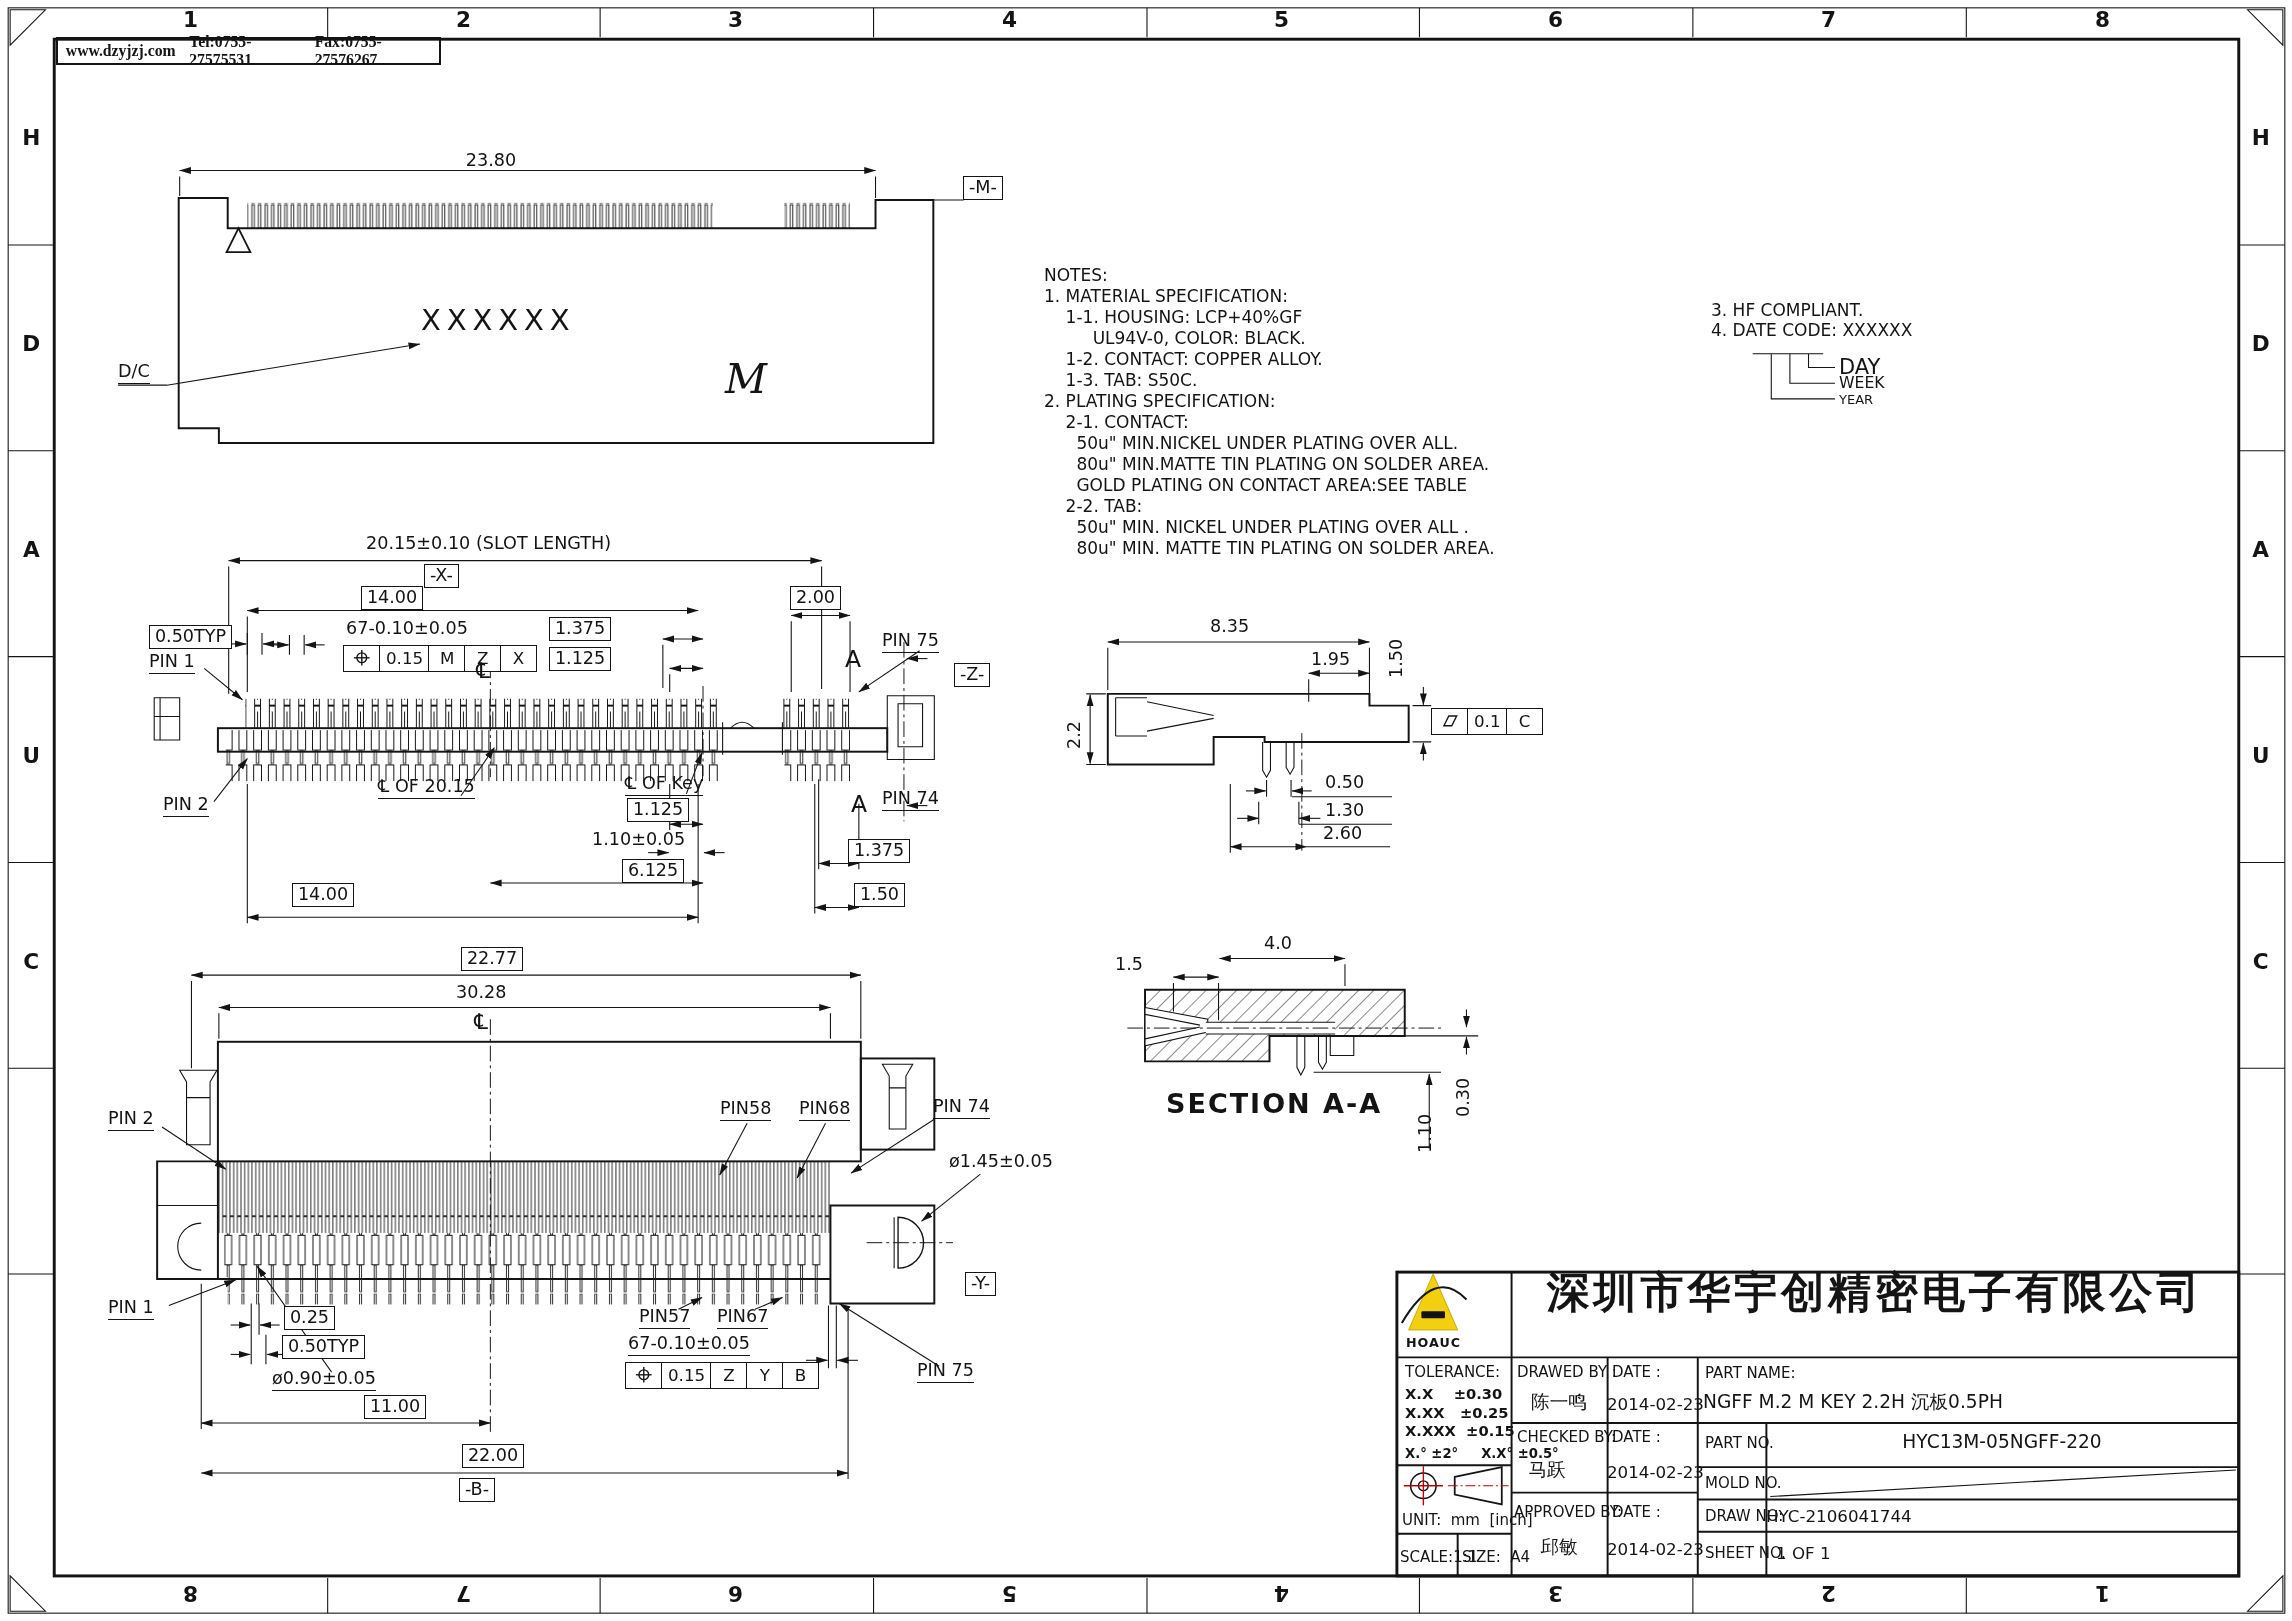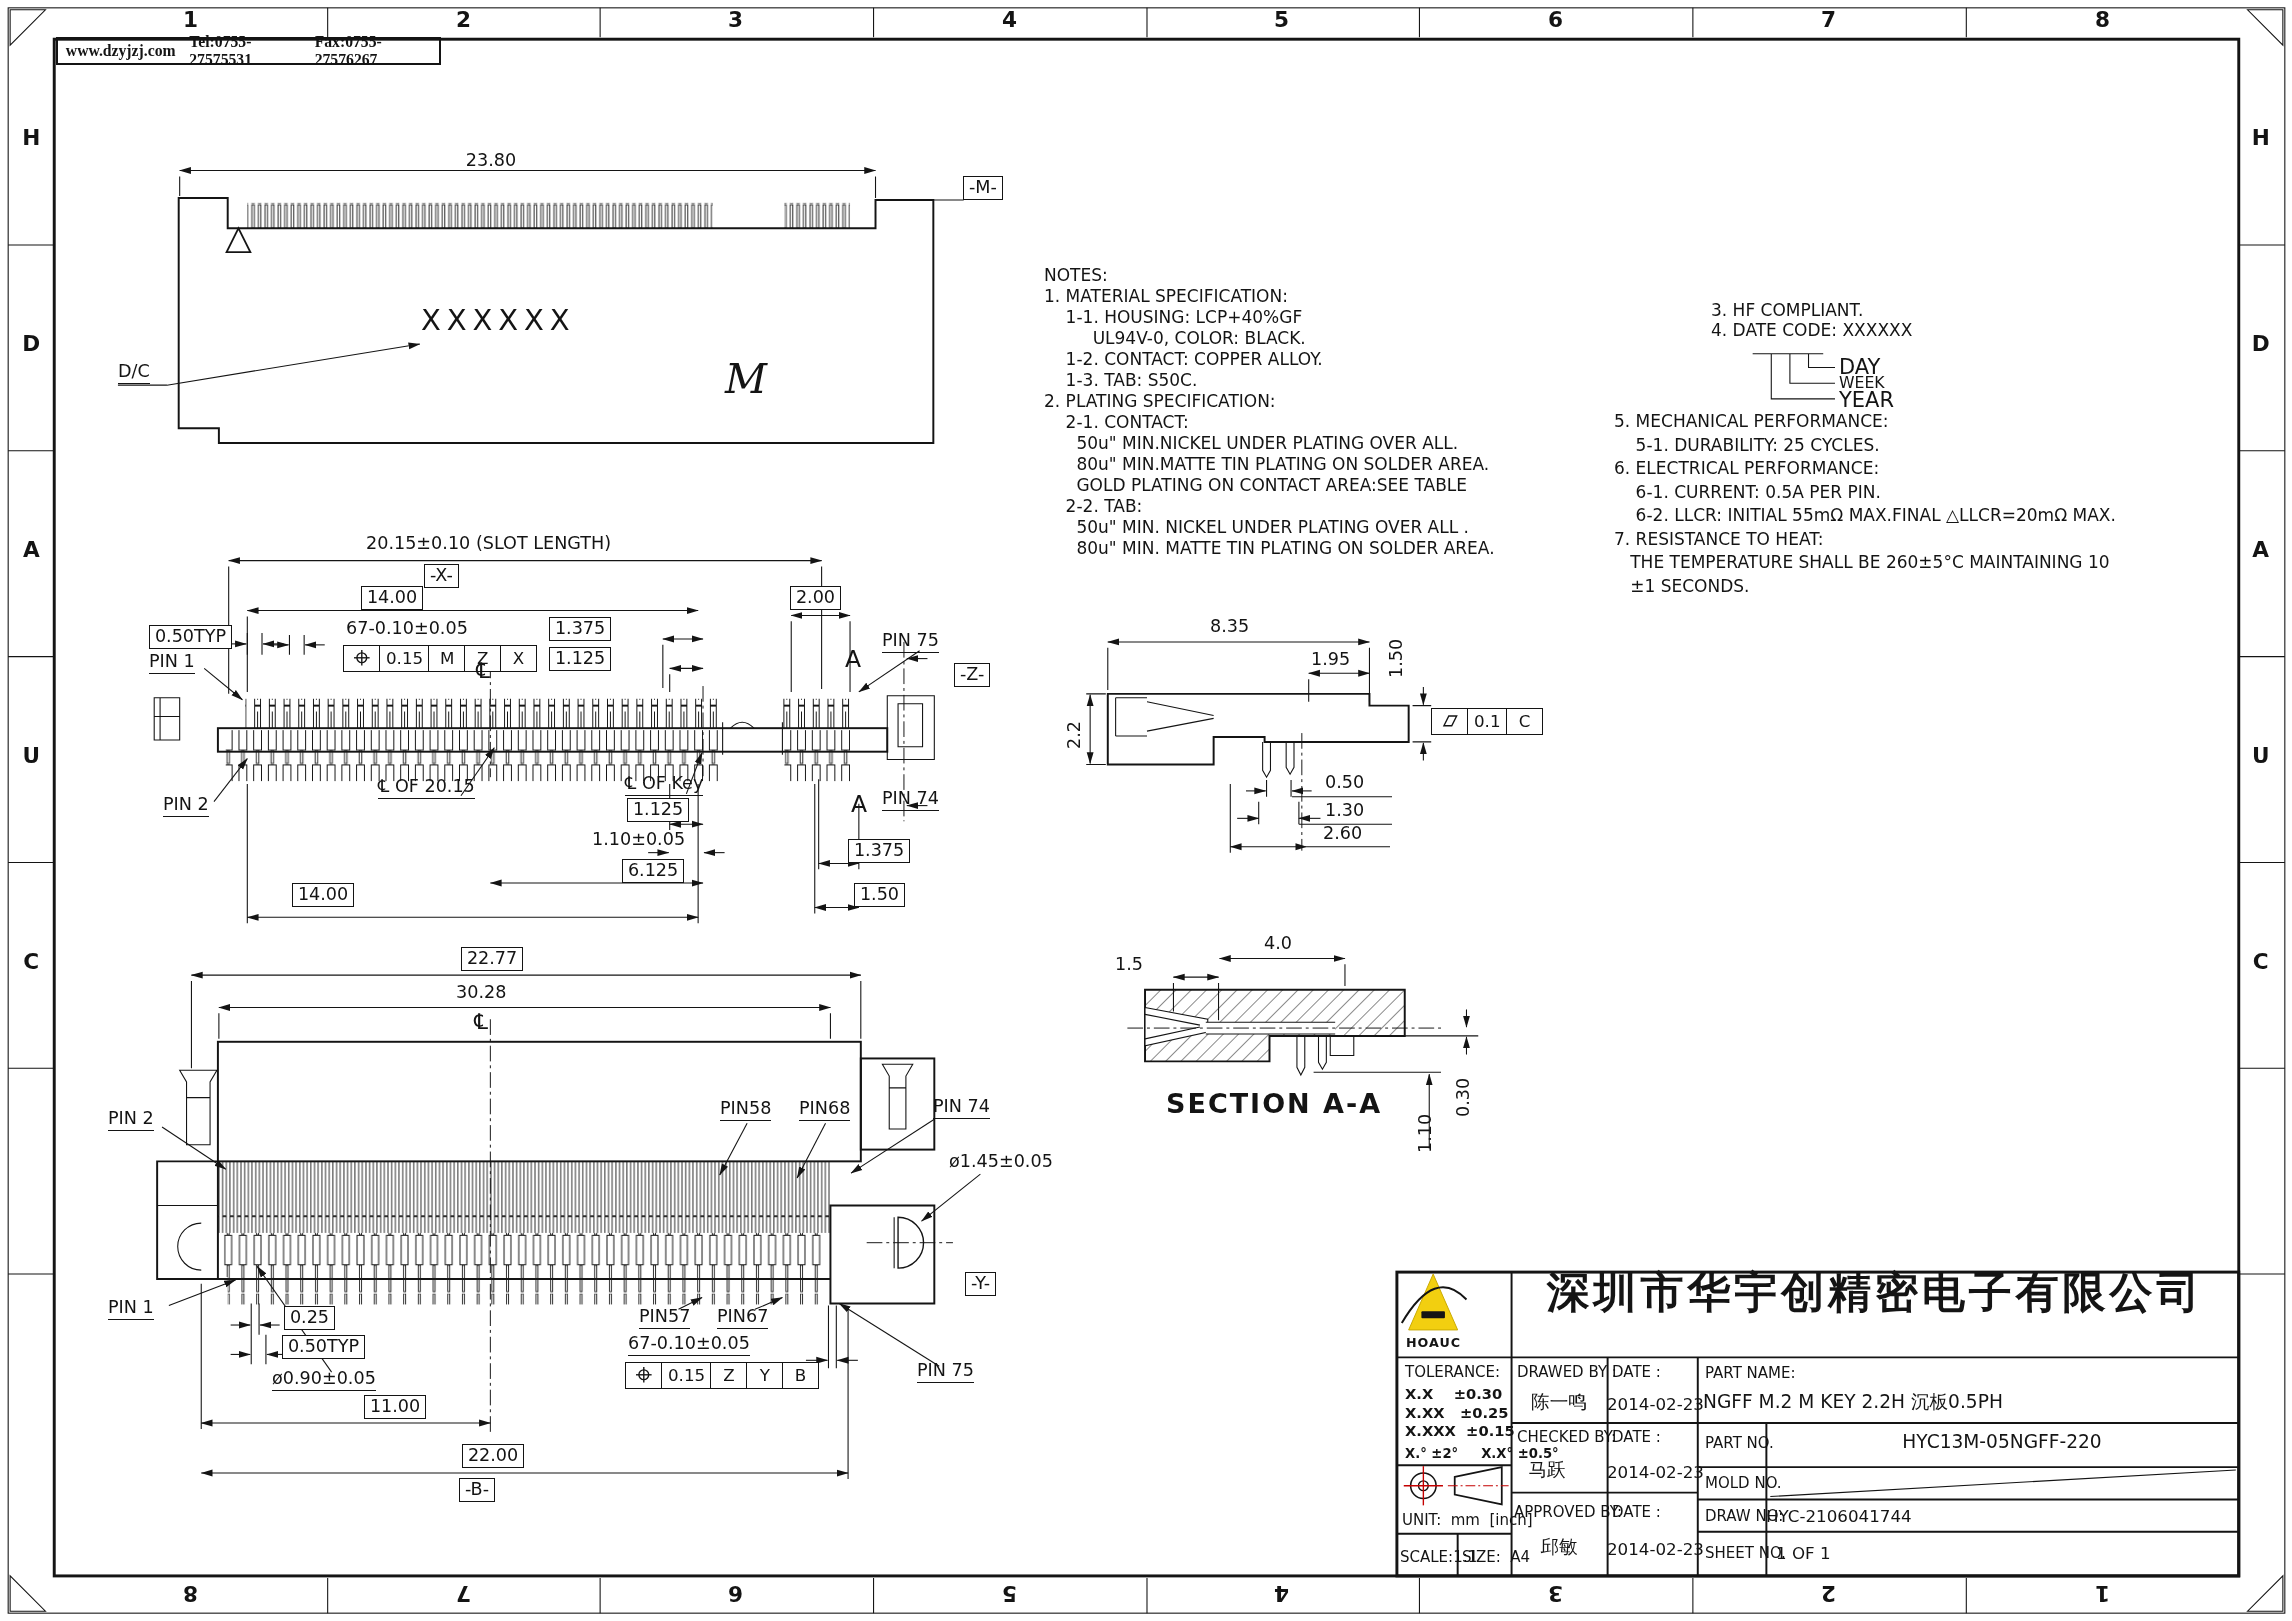--- a/index.html
+++ b/index.html
@@ -276,29 +276,21 @@
       50u" MIN.NICKEL UNDER PLATING OVER ALL.
       80u" MIN.MATTE TIN PLATING ON SOLDER AREA.
       GOLD PLATING ON CONTACT AREA:SEE TABLE
     2-2. TAB:
       50u" MIN. NICKEL UNDER PLATING OVER ALL .
       80u" MIN. MATTE TIN PLATING ON SOLDER AREA.</div>
 <div class="t notes" style="left:1711px;top:300px;line-height:20px">3. HF COMPLIANT.
 4. DATE CODE: XXXXXX</div>
 <div class="t" style="left:1839px;top:357px;font-size:21px">DAY</div>
 <div class="t" style="left:1839px;top:373px;font-size:15.7px">WEEK</div>
-<div class="t" style="left:1839px;top:390px;font-size:21px">YEAR</div>
-<div class="t notes" style="left:1614px;top:410px;line-height:23.5px">5. MECHANICAL PERFORMANCE:
-    5-1. DURABILITY: 25 CYCLES.
-6. ELECTRICAL PERFORMANCE:
-    6-1. CURRENT: 0.5A PER PIN.
-    6-2. LLCR: INITIAL 55mΩ MAX.FINAL △LLCR=20mΩ MAX.
-7. RESISTANCE TO HEAT:
-   THE TEMPERATURE SHALL BE 260±5°C MAINTAINING 10
-   ±1 SECONDS.</div>
+<div class="t" style="left:1839px;top:390px;font-size:13px">YEAR</div>
 
 <div class="t" style="left:452px;top:150px;width:78px;text-align:center">23.80</div>
 <div class="t bx" style="left:963px;top:176px">-M-</div>
 <div class="t u" style="left:118px;top:361px">D/C</div>
 <div class="t big" style="left:421px;top:310px">XXXXXX</div>
 <div class="t mmark" style="left:725px;top:369px">M</div>
 <div class="t tri" style="left:225px;top:227px">△</div>
 
 <div class="t" style="left:366px;top:533px">20.15±0.10 (SLOT LENGTH)</div>
 <div class="t bx" style="left:424px;top:564px">-X-</div>

